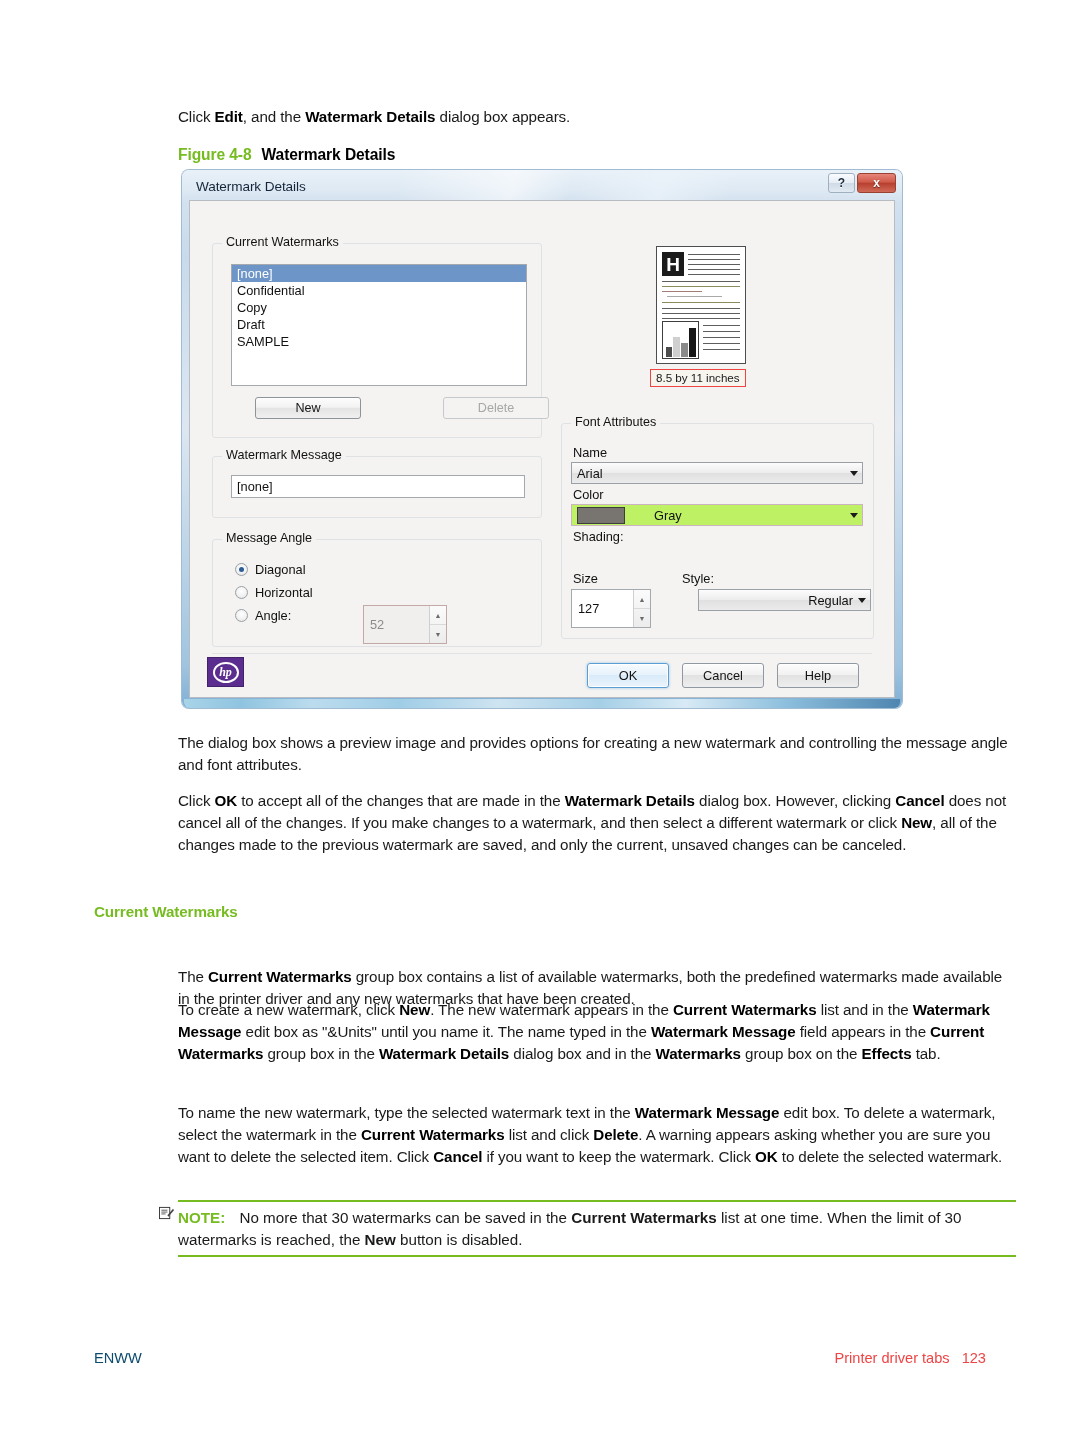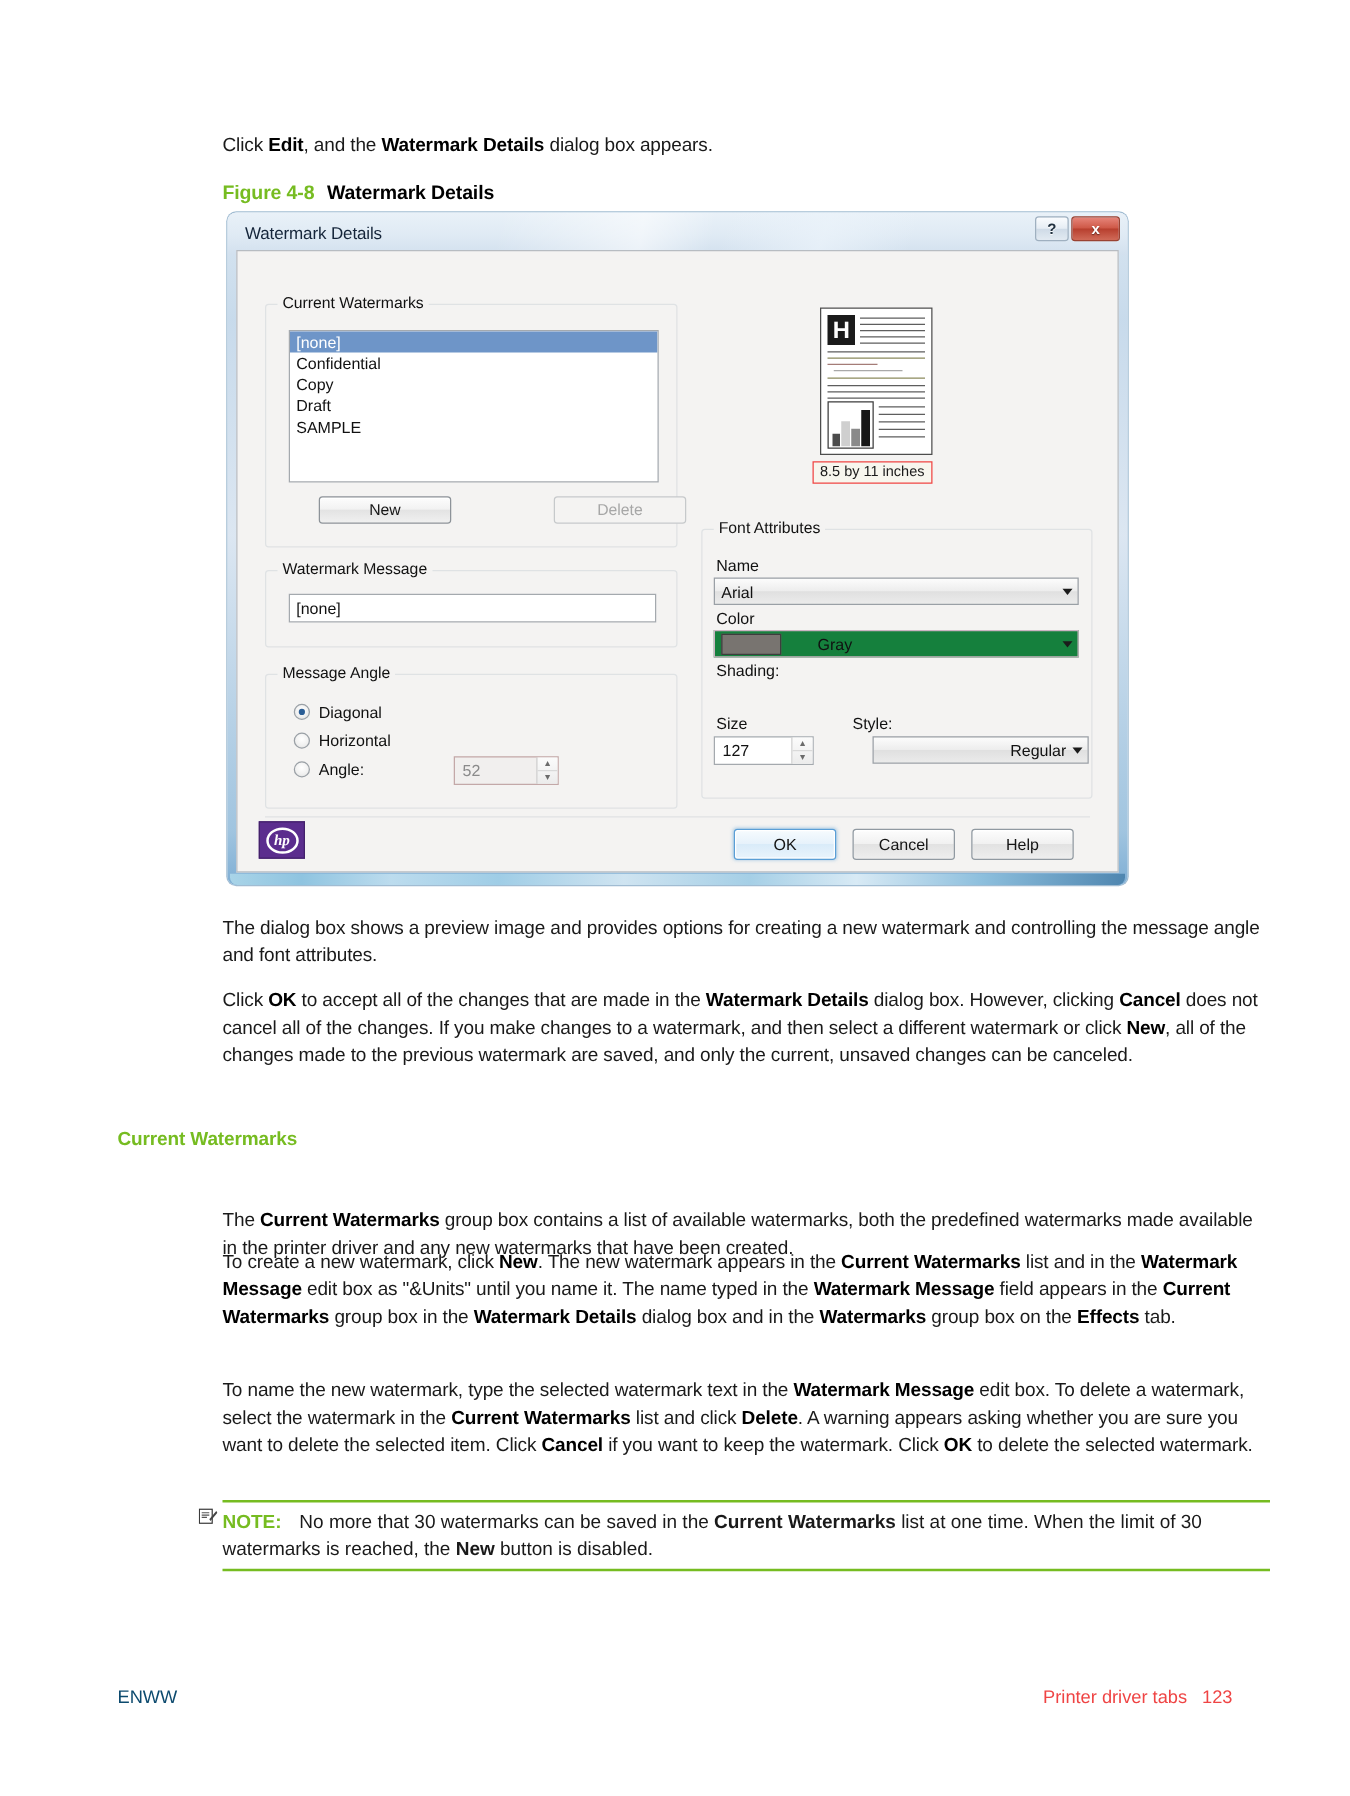--- a/index.html
+++ b/index.html
@@ -248,21 +248,21 @@
     border-radius: 50%;
     background: #2b5e96;
   }
   .rad-diagonal   { left: 22px; top: 22px; }
   .rad-horizontal { left: 22px; top: 45px; }
   .rad-angle      { left: 22px; top: 68px; }
 
   
   .spinner {
     position: absolute;
-    height: 23px;
+    height: 39px;
     border: 1px solid #c3a8a8;
     background: #f1efee;
     box-sizing: border-box;
     display: flex;
     align-items: center;
   }
   .spinner .sval {
     flex: 1;
     padding-left: 6px;
     font-size: 12.8px;
@@ -308,21 +308,21 @@
     align-items: center;
     justify-content: center;
   }
   .caret {
     width: 0; height: 0;
     border-left: 4.5px solid transparent;
     border-right: 4.5px solid transparent;
     border-top: 5px solid #1b1b1b;
   }
   .combo.flat {
-    background: #15803d;
+    background: #bef264;
     border-color: #cbb3c2;
   }
   .combo.flat .cval { color:#111; }
 
   .lbl {
     position: absolute;
     font-size: 12.8px;
     color: #111;
     white-space: nowrap;
   }

